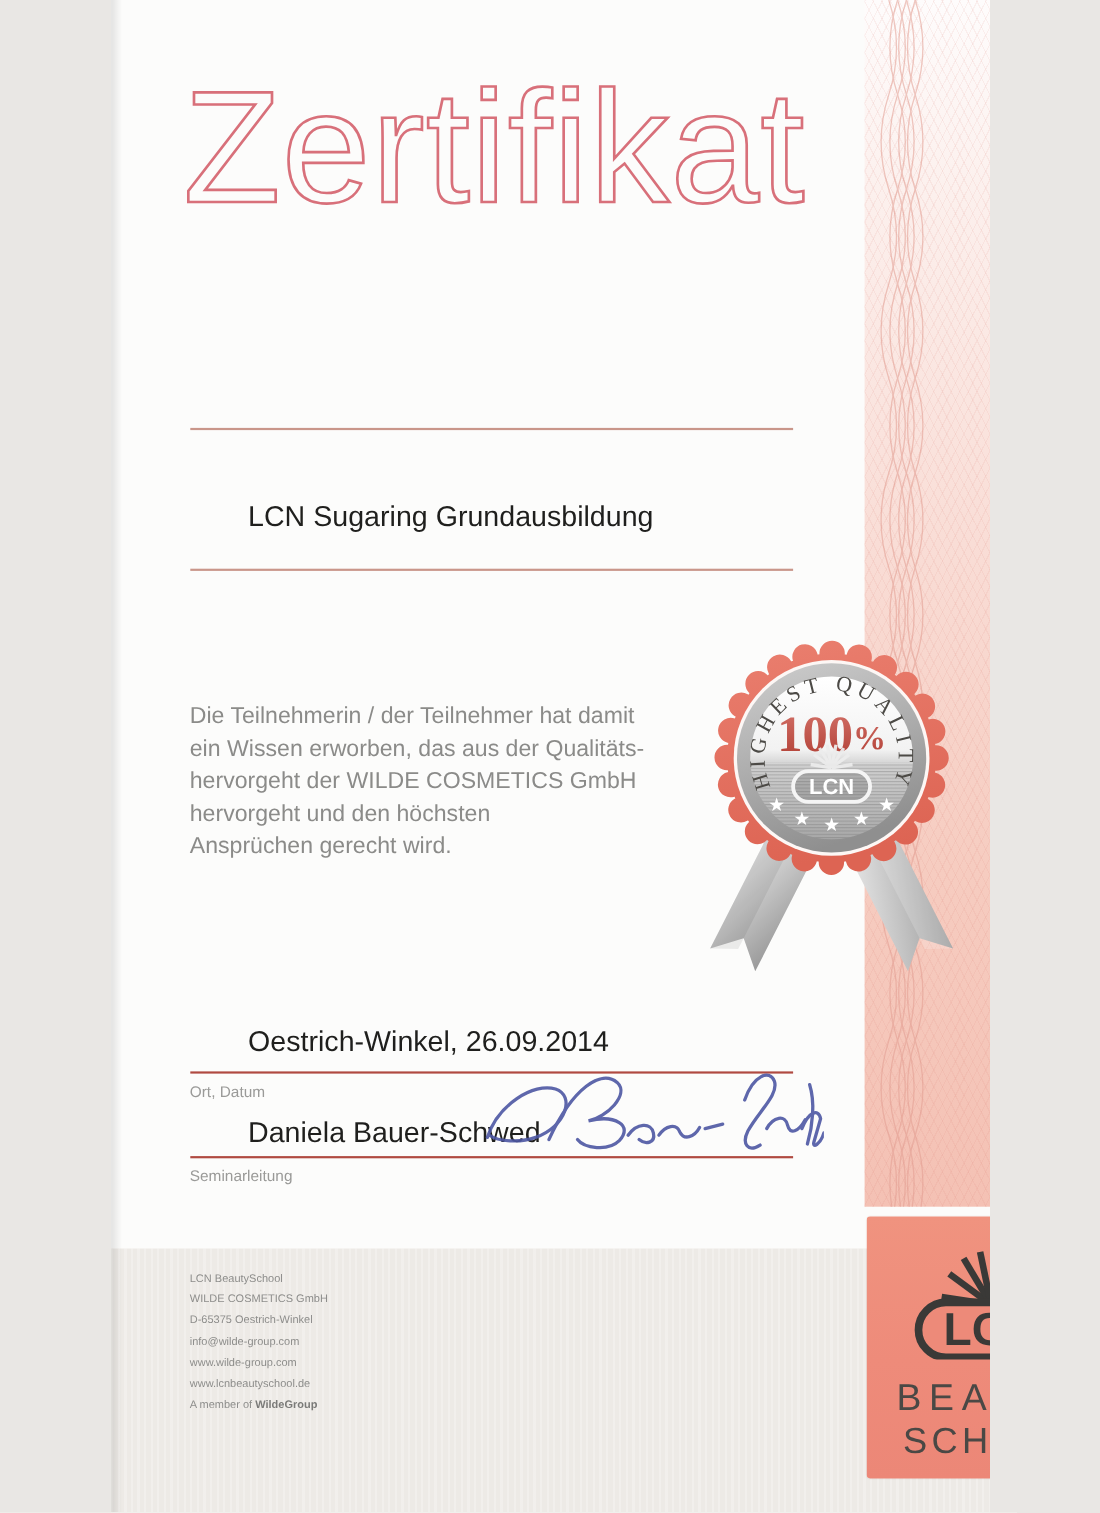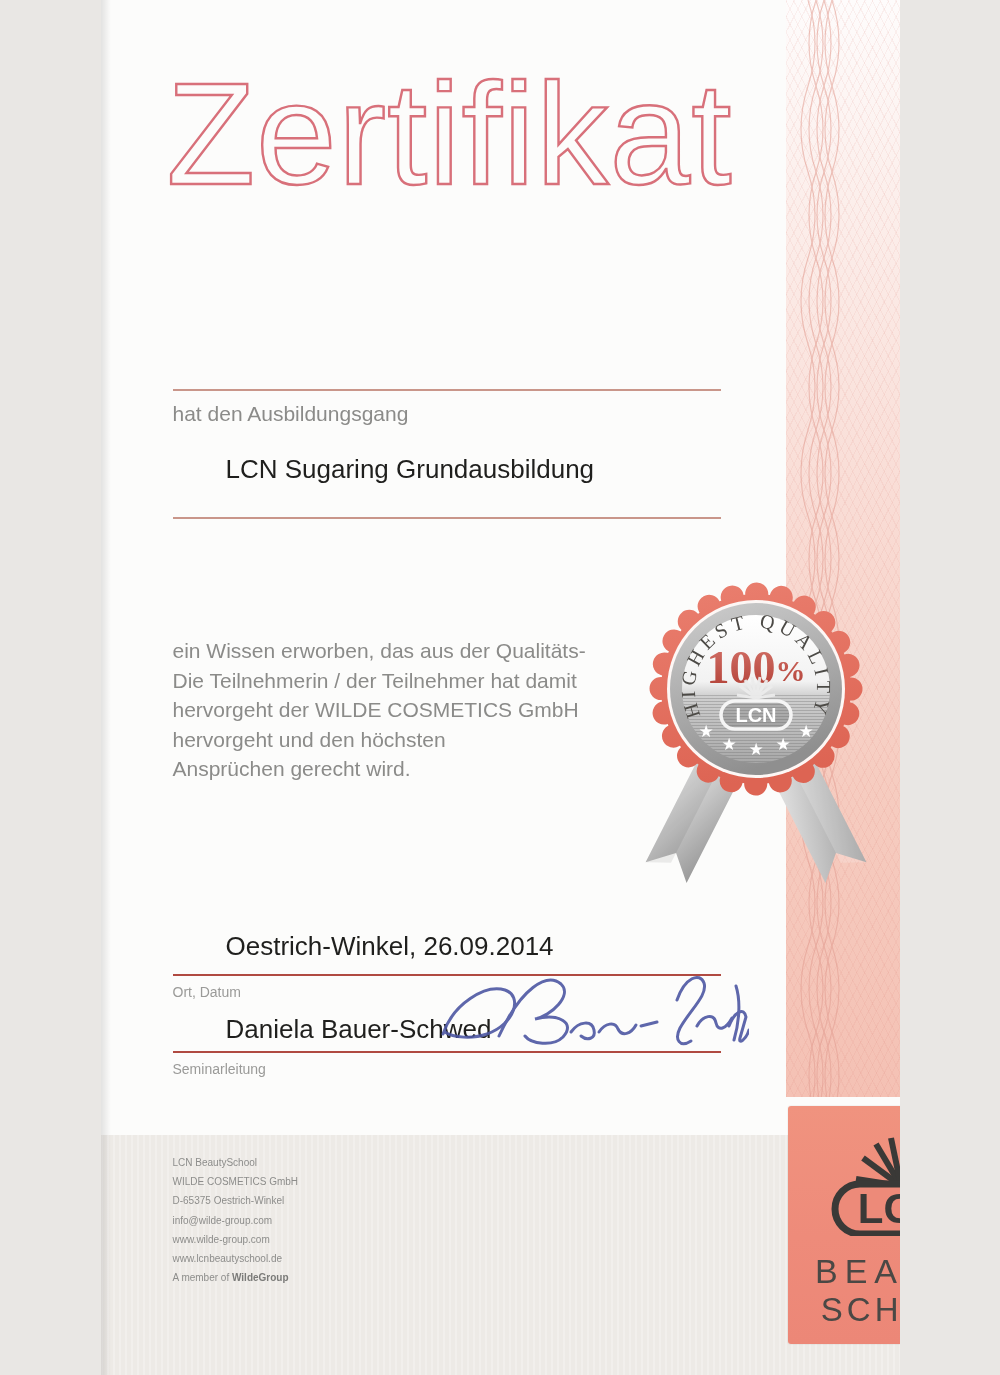--- a/index.html
+++ b/index.html
@@ -76,28 +76,27 @@
   </div>
 
   <div class="footer-strip"></div>
 
   <div class="edge-shade"></div>
   <div class="scan-line"></div>
 
   <div class="title">Zertifikat</div>
 
   <div class="rule light" style="top:389px"></div>
-  <div class="gray-line" style="top:402px">hat den Ausbildungsgang</div>
 
   <div class="name-line" style="top:454px">LCN Sugaring Grundausbildung</div>
   <div class="rule light" style="top:517px"></div>
 
   <div class="body-par">
+    <div>Die Teilnehmerin / der Teilnehmer hat damit</div>
     <div>ein Wissen erworben, das aus der Qualitäts-</div>
-    <div>Die Teilnehmerin / der Teilnehmer hat damit</div>
     <div>hervorgeht der WILDE COSMETICS GmbH</div>
     <div>hervorgeht und den höchsten</div>
     <div>Ansprüchen gerecht wird.</div>
   </div>
 
   <div class="badge-wrap">
     <svg width="254" height="350" viewBox="-127 -127 254 350">
       <defs>
         <linearGradient id="salGrad" x1="0" y1="-1" x2="0.4" y2="1">
           <stop offset="0" stop-color="#f09a87"></stop>

